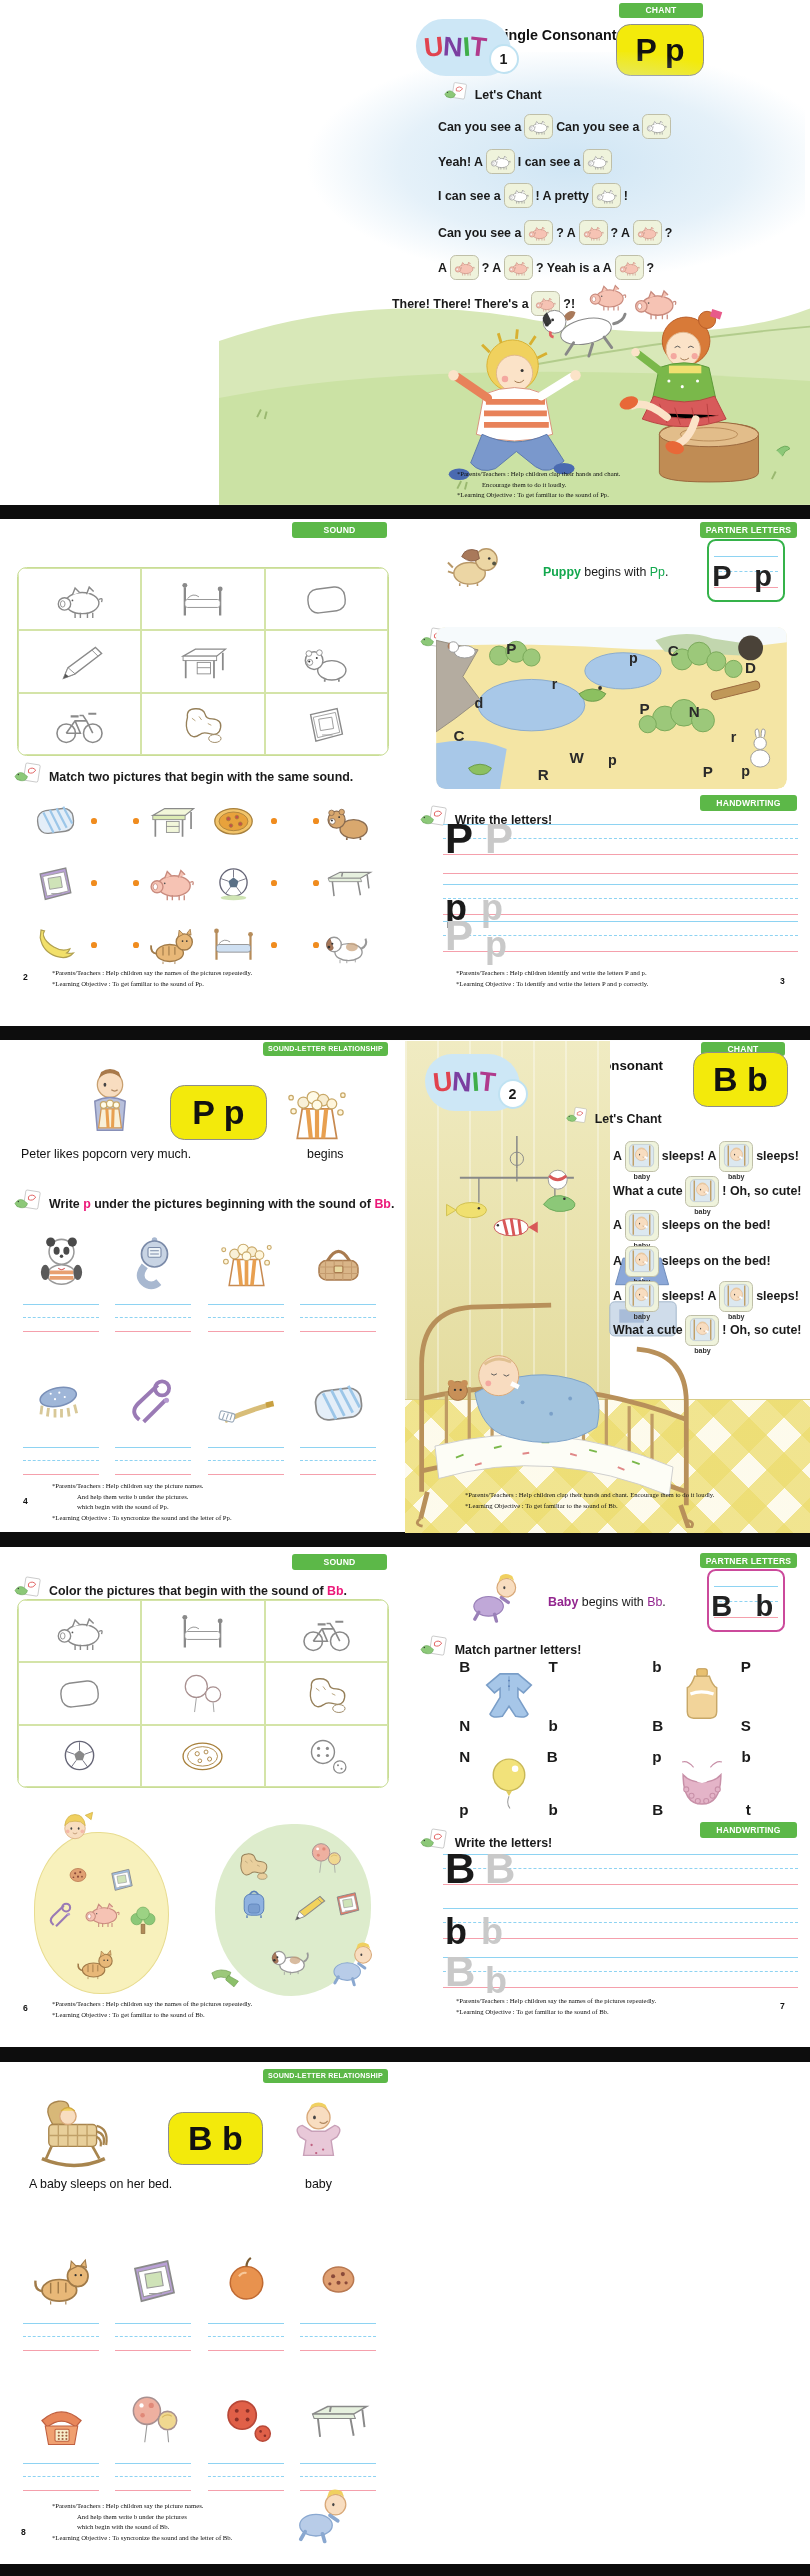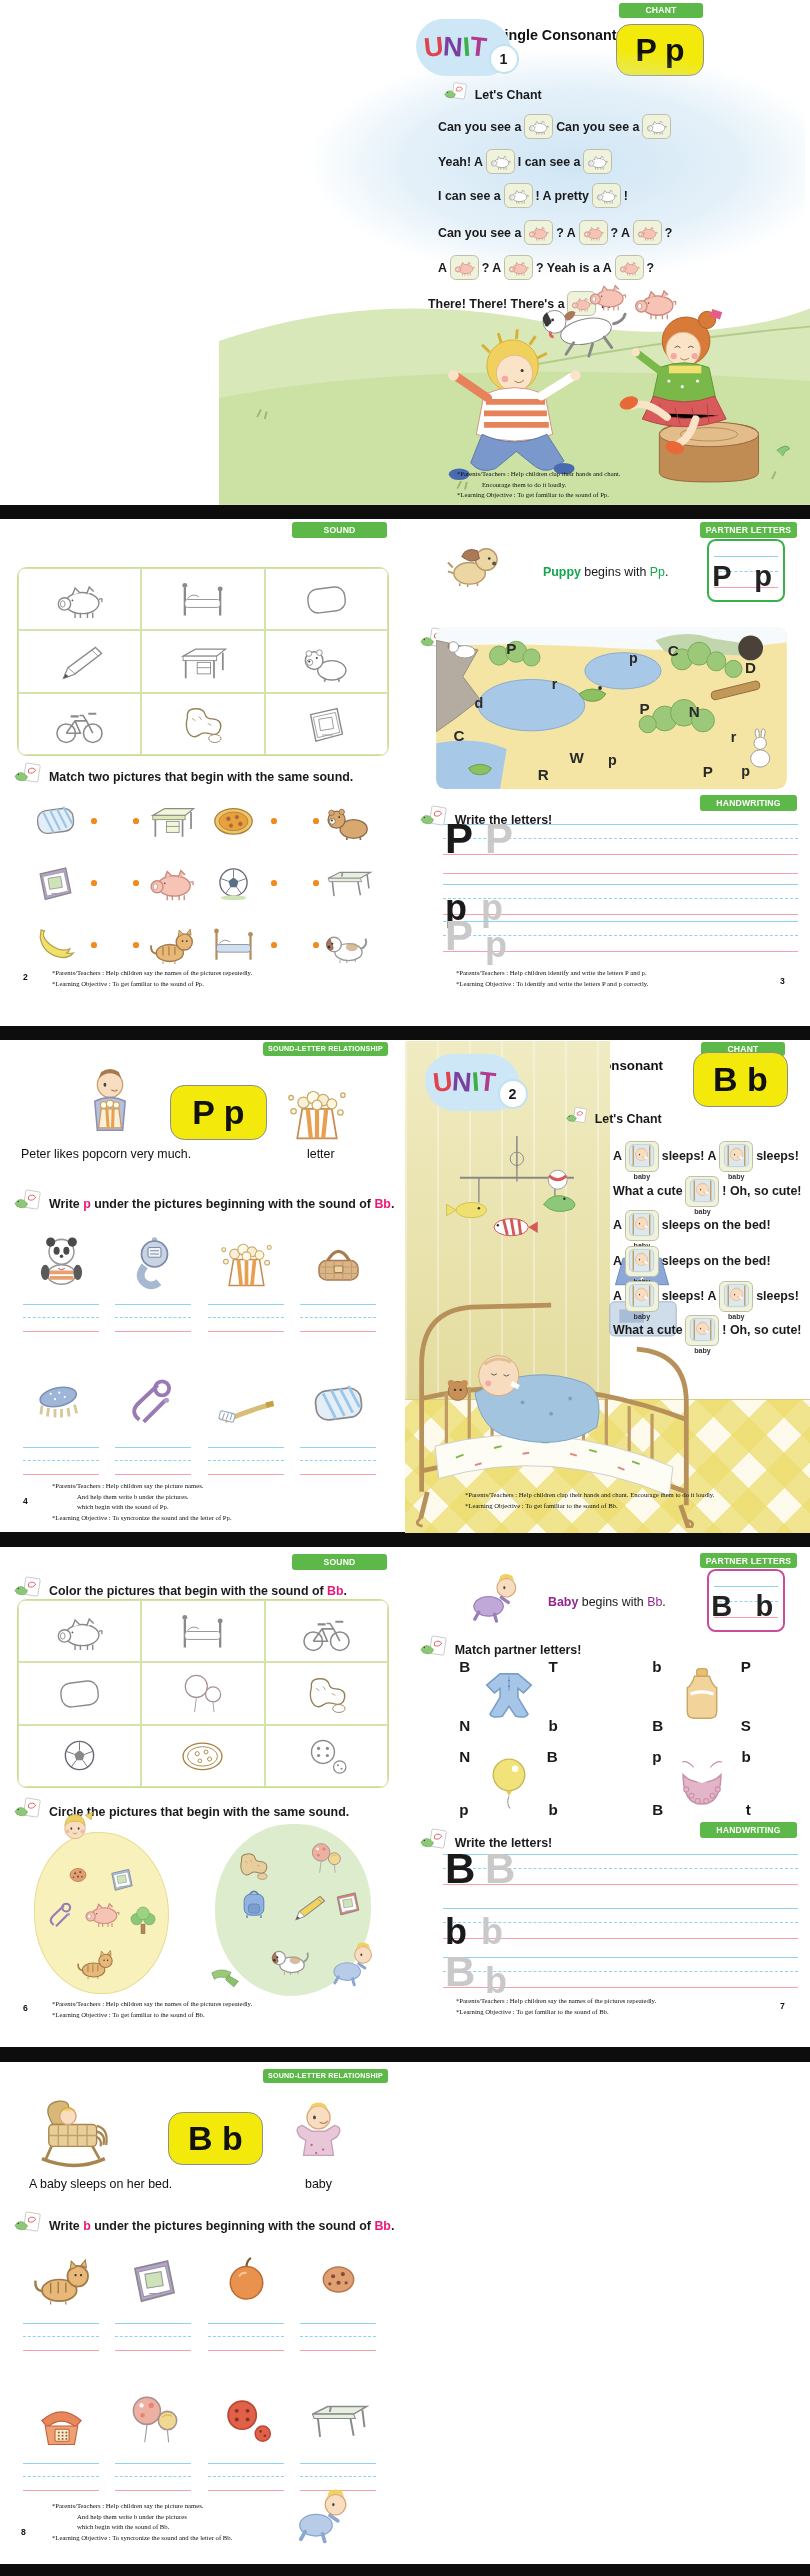--- a/index.html
+++ b/index.html
@@ -83,21 +83,21 @@
       <div class="gl" style="top:26%;border-top:1.9px solid #8ed3f2"></div>
       <div class="gl" style="top:50%;border-top:1.9px dashed #8ed3f2"></div>
       <div class="gl" style="top:78%;border-top:1.9px solid #f5a0ac"></div>
       <div class="letters">P p</div>
     </div>
   <div class="pagenum" style="left:780px;top:976px">3</div>
 
   <div class="badge small" style="left:263px;top:1042px;width:125px;height:14.3px">SOUND-LETTER RELATIONSHIP</div>
   <div class="letterbadge" style="left:170px;top:1085px;width:95px;height:53px;font-size:34px">P p</div>
   <div class="sentence" style="left:21px;top:1147px">Peter likes popcorn very much.</div>
-  <div class="sentence" style="left:307px;top:1147px">letter</div>
+  <div class="sentence" style="left:307px;top:1147px">begins</div>
   <div class="pagenum" style="left:23px;top:1496px">4</div>
 
   <div class="badge" style="left:701px;top:1042px;width:84px;height:14.3px">CHANT</div>
   <div class="title" style="left:550px;top:1058px;font-size:13.3px">Single Consonant</div>
   <div class="letterbadge" style="left:693px;top:1052px;width:93px;height:53px;font-size:34px">B b</div>
   <div class="pagenum" style="left:778px;top:1494px">5</div>
 
   <div class="badge" style="left:292px;top:1554px;width:95px;height:16px">SOUND</div>
   <div class="pagenum" style="left:23px;top:2003px">6</div>
 
@@ -306,21 +306,21 @@
             <circle cx="13" cy="35" r="7" fill="#f6c3b4" stroke="#c98b7e" stroke-width="1.6"></circle>
             <ellipse cx="11" cy="35" rx="2.6" ry="3.6" fill="#fff" stroke="#c98b7e"></ellipse>
             <path d="M52 30 q5 -3 3 3" fill="none" stroke="#c98b7e" stroke-width="1.6"></path>
             <path d="M25 45 v6 M31 45 v6 M39 45 v6 M45 45 v6" stroke="#c98b7e" stroke-width="1.6"></path>
             <circle cx="22" cy="31" r="1" fill="#555"></circle>
           </svg>
         </span>
       </span>
       <span> ?</span>
     </div>
-    <div class="chantline abs" style="left:428px;top:291px;height:25px">
+    <div class="chantline abs" style="left:392px;top:291px;height:25px">
       <span>There! There! There's a </span>
       <span class="picwrap">
         <span class="picbox" style="width: 27px; height: 23px;">
           <svg width="23" height="23" viewBox="0 0 60 60" xmlns="http://www.w3.org/2000/svg">
             <ellipse cx="33" cy="34" rx="19" ry="12" fill="#f6c3b4" stroke="#c98b7e" stroke-width="1.6"></ellipse>
             <path d="M22 25 l3 -8 5 5 M38 24 l3 -8 5 5" fill="#f6c3b4" stroke="#c98b7e" stroke-width="1.6"></path>
             <circle cx="13" cy="35" r="7" fill="#f6c3b4" stroke="#c98b7e" stroke-width="1.6"></circle>
             <ellipse cx="11" cy="35" rx="2.6" ry="3.6" fill="#fff" stroke="#c98b7e"></ellipse>
             <path d="M52 30 q5 -3 3 3" fill="none" stroke="#c98b7e" stroke-width="1.6"></path>
             <path d="M25 45 v6 M31 45 v6 M39 45 v6 M45 45 v6" stroke="#c98b7e" stroke-width="1.6"></path>
@@ -1198,30 +1198,20 @@
           <circle cx="21" cy="22" r="1.8" fill="#8a8a8a"></circle>
           <circle cx="31" cy="22" r="1.8" fill="#8a8a8a"></circle>
           <circle cx="21" cy="30" r="1.8" fill="#8a8a8a"></circle>
           <circle cx="31" cy="30" r="1.8" fill="#8a8a8a"></circle>
           <circle cx="45" cy="43" r="7" fill="#fff" stroke="#8a8a8a" stroke-width="1.4"></circle>
           <circle cx="43" cy="41" r="1.2" fill="#8a8a8a"></circle>
           <circle cx="47" cy="45" r="1.2" fill="#8a8a8a"></circle>
         </svg>
       </div>
     </div>
-    <div class="task abs" style="left:13.3px;top:1795px">
-      <span><svg width="29" height="29" viewBox="0 0 60 60" xmlns="http://www.w3.org/2000/svg">
-          <rect x="24" y="8" width="30" height="36" rx="3" fill="#fff" stroke="#999" transform="rotate(9 39 26)"></rect>
-          <path d="M32 20 q8 -7 15 1 q-6 9 -15 5z" fill="none" stroke="#e06060" stroke-width="2"></path>
-          <path d="M4 34 q7 -11 17 -7 l9 7 q-2 9 -11 9 q-11 0 -15 -9z" fill="#8cc878" stroke="#5a9a4a"></path>
-          <circle cx="11" cy="30" r="1.4" fill="#333"></circle>
-          <path d="M7 39 l3 2 m4 -1 l2 2" stroke="#5a9a4a"></path>
-        </svg></span>
-      <span class="txt"><span>Circle the pictures that begin with the same sound.</span></span>
-    </div>
     <div class="abs" style="left:34px;top:1832px;width:133px;height:160px;background:#f8f1bc;border-radius:48% 52% 50% 50%;border:1px solid #e8dc90"></div>
     <div class="abs" style="left:215px;top:1824px;width:156px;height:172px;background:#ddeccc;border-radius:50% 48% 52% 50%;border:1px solid #c4dcא8;border-color:#c4dca8"></div>
     <div class="abs" style="left:53px;top:1805px;width:46px;height:46px"><svg width="44" height="44" viewBox="0 0 60 60" xmlns="http://www.w3.org/2000/svg">
         <circle cx="30" cy="32" r="14" fill="#f8ddc0" stroke="#d8a878"></circle>
         <path d="M16 28 q2 -15 14 -15 q12 0 14 15 q-6 -7 -14 -6 q-8 -1 -14 6z" fill="#f0d060" stroke="#d0b040"></path>
         <ellipse cx="25" cy="32" rx="1.2" ry="1.7" fill="#444"></ellipse>
         <ellipse cx="35" cy="32" rx="1.2" ry="1.7" fill="#444"></ellipse>
         <path d="M27 38 q3 3 6 0" stroke="#b08860" fill="none"></path>
         <circle cx="20" cy="36" r="2.5" fill="#f4b8a8"></circle>
         <circle cx="40" cy="36" r="2.5" fill="#f4b8a8"></circle>
@@ -1450,30 +1440,20 @@
     <div class="abs" style="left:284px;top:2099px;width:71px;height:72px"><svg width="69" height="69" viewBox="0 0 60 60" xmlns="http://www.w3.org/2000/svg">
         <circle cx="30" cy="16" r="10" fill="#f8ddc0" stroke="#d8a878" stroke-width="1.2"></circle>
         <path d="M22 9 q8 -6 16 0 l-2 -4 q-6 -4 -12 0z" fill="#f0d060"></path>
         <ellipse cx="26.5" cy="16" rx="1.2" ry="1.6" fill="#444"></ellipse>
         <path d="M31 20 q4 3 7 -1" stroke="#b08860" fill="none"></path>
         <path d="M14 33 q-6 -8 2 -10 l8 5 h12 l8 -5 q8 2 2 10 l-5 3 2 13 h-26 l2 -13z" fill="#e8c8d8" stroke="#c8a0b8" stroke-width="1.2"></path>
         <circle cx="24" cy="40" r="1" fill="#c06080"></circle>
         <circle cx="34" cy="44" r="1" fill="#c06080"></circle>
         <circle cx="28" cy="47" r="1" fill="#c06080"></circle>
       </svg></div>
-    <div class="task abs" style="left:13.3px;top:2209px">
-      <span><svg width="29" height="29" viewBox="0 0 60 60" xmlns="http://www.w3.org/2000/svg">
-          <rect x="24" y="8" width="30" height="36" rx="3" fill="#fff" stroke="#999" transform="rotate(9 39 26)"></rect>
-          <path d="M32 20 q8 -7 15 1 q-6 9 -15 5z" fill="none" stroke="#e06060" stroke-width="2"></path>
-          <path d="M4 34 q7 -11 17 -7 l9 7 q-2 9 -11 9 q-11 0 -15 -9z" fill="#8cc878" stroke="#5a9a4a"></path>
-          <circle cx="11" cy="30" r="1.4" fill="#333"></circle>
-          <path d="M7 39 l3 2 m4 -1 l2 2" stroke="#5a9a4a"></path>
-        </svg></span>
-      <span class="txt"><span>Write </span><span style="color: rgb(236, 24, 121);">b</span><span> under the pictures beginning with the sound of </span><span style="color: rgb(236, 24, 121);">Bb</span><span>.</span></span>
-    </div>
     <div class="abs" style="left:17px;top:2241px;width:88px;height:76px;display:flex;align-items:center;justify-content:center">
       <svg width="65" height="65" viewBox="0 0 60 60" xmlns="http://www.w3.org/2000/svg">
         <ellipse cx="28" cy="40" rx="16" ry="10" fill="#e8b878" stroke="#a07a48" stroke-width="1.6"></ellipse>
         <circle cx="45" cy="27" r="9.5" fill="#e8b878" stroke="#a07a48" stroke-width="1.6"></circle>
         <polygon points="38,21 39,13 44,18" fill="#e8b878" stroke="#a07a48"></polygon>
         <polygon points="48,17 52,12 53,19" fill="#e8b878" stroke="#a07a48"></polygon>
         <path d="M13 41 q-8 -1 -7 -10" fill="none" stroke="#a07a48" stroke-width="2.2"></path>
         <path d="M20 33 v10 M27 32 v11 M34 33 v9" stroke="#a07a48" stroke-width="1.3"></path>
         <circle cx="43" cy="26" r="1" fill="#333"></circle>
         <circle cx="48" cy="26" r="1" fill="#333"></circle>

